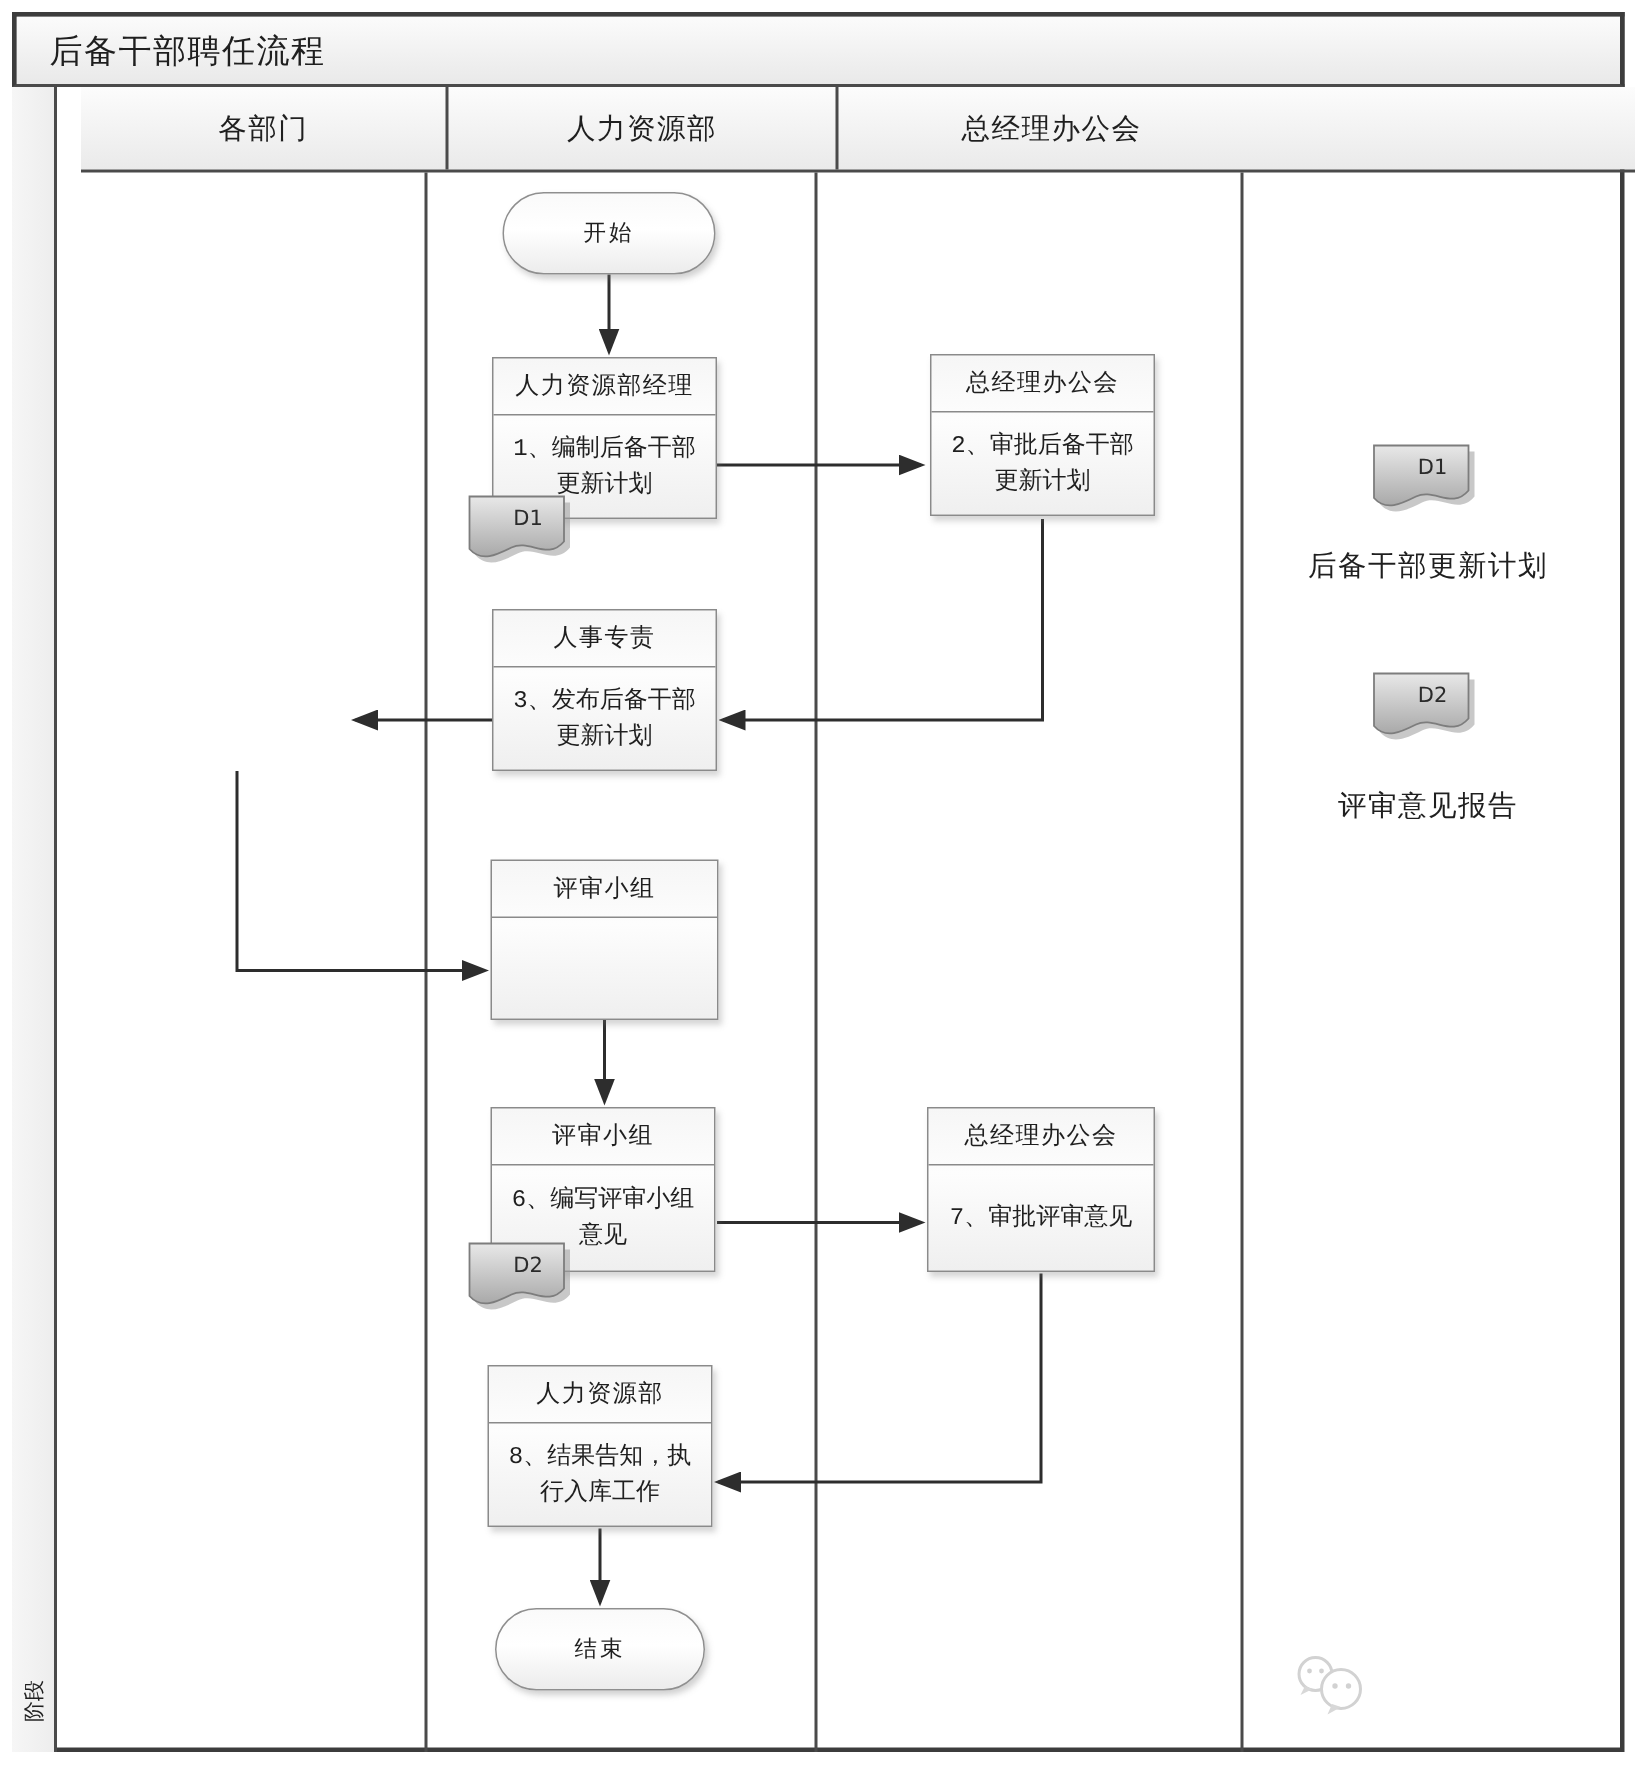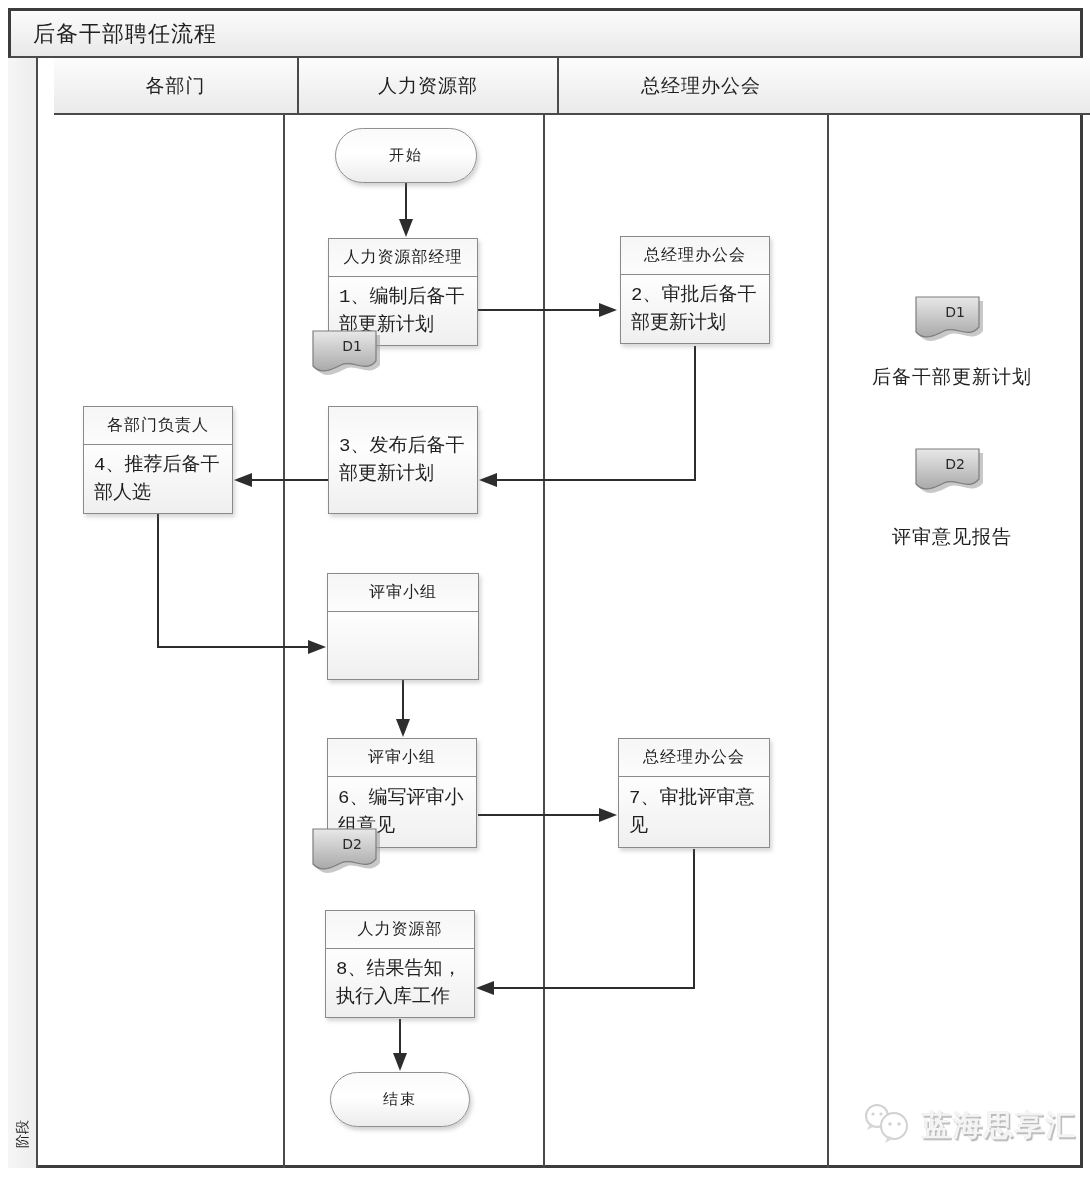--- a/index.html
+++ b/index.html
@@ -46,22 +46,22 @@
     position:absolute;box-sizing:border-box;border:1px solid #8a8a8a;
     background:linear-gradient(180deg,#f6f6f6,#fdfdfd 40%,#efefef);
     box-shadow:2px 3px 4px rgba(120,120,120,.3);
     display:flex;flex-direction:column;font-family:Liberation Mono, monospace;
   }
   .proc-header{
     height:38px;box-sizing:border-box;border-bottom:1px solid #8a8a8a;
     display:flex;align-items:center;justify-content:center;font-size:16px;letter-spacing:1px;
   }
   .proc-body{
-    flex:1;display:flex;align-items:center;justify-content:center;text-align:left;
-    font-size:19px;line-height:1.5;padding:4px 10px;
+    flex:1;display:flex;align-items:center;justify-content:center;text-align:center;
+    font-size:16px;line-height:1.5;padding:4px 10px;
   }
   
   .doc{position:absolute;width:72px;height:48px;}
   .doc svg{position:absolute;left:0;top:0;}
   .doc-label{
     position:absolute;left:0;top:8px;width:56px;text-align:center;
     font-family:"DejaVu Sans","Liberation Sans",sans-serif;font-size:14px;color:#2a2a2a;padding-left:12px;
   }
   .doc-caption{position:absolute;font-size:19px;letter-spacing:1px;white-space:nowrap;}
   
@@ -125,27 +125,24 @@
     <div class="proc-header">人力资源部经理</div>
     <div class="proc-body">1、编制后备干部更新计划</div>
   </div>
 
   <div class="process" style="left:620px;top:236px;width:150px;height:108px">
     <div class="proc-header">总经理办公会</div>
     <div class="proc-body">2、审批后备干部更新计划</div>
   </div>
 
   <div class="process" style="left:328px;top:406px;width:150px;height:108px">
+    <div class="proc-header">人事专责</div>
     <div class="proc-body">3、发布后备干部更新计划</div>
   </div>
 
-  <div class="process" style="left:83px;top:406px;width:150px;height:108px">
-    <div class="proc-header">各部门负责人</div>
-    <div class="proc-body">4、推荐后备干部人选</div>
-  </div>
 
   <div class="process" style="left:327px;top:573px;width:152px;height:107px">
     <div class="proc-header">评审小组</div>
   </div>
 
   <div class="process" style="left:327px;top:738px;width:150px;height:110px">
     <div class="proc-header">评审小组</div>
     <div class="proc-body">6、编写评审小组意见</div>
   </div>
 
@@ -213,16 +210,15 @@
           <path d="M26,34 L23,41 L32,36 Z" stroke="none" fill="#d8d8d8"></path>
         </g>
         <g fill="#d2d2d2">
           <circle cx="11" cy="12" r="1.6"></circle>
             <circle cx="19" cy="12" r="1.6"></circle>
           <circle cx="28" cy="22" r="1.8"></circle>
             <circle cx="37" cy="22" r="1.8"></circle>
         </g>
       </svg>
     </span>
-    <span class="watermark-text">蓝海思享汇</span>
   </div>
 
 </div>
 
 </body></html>

